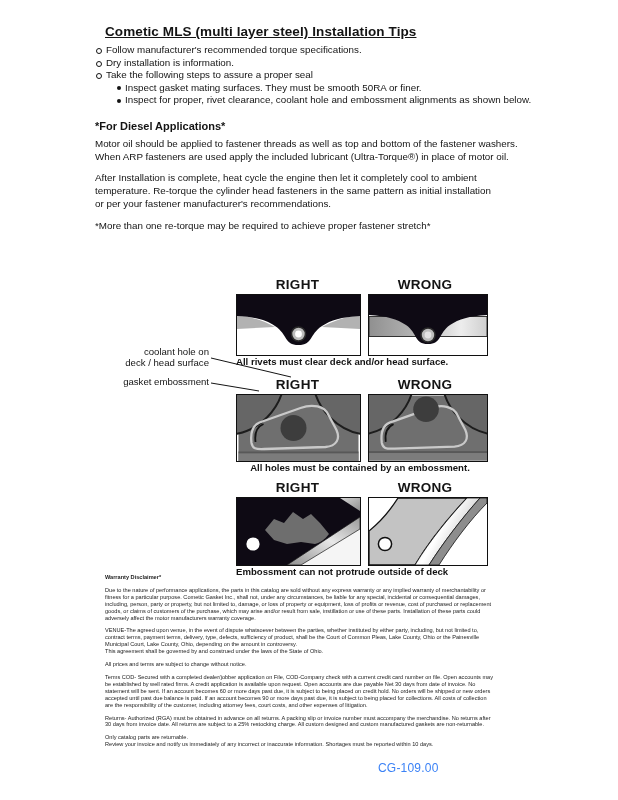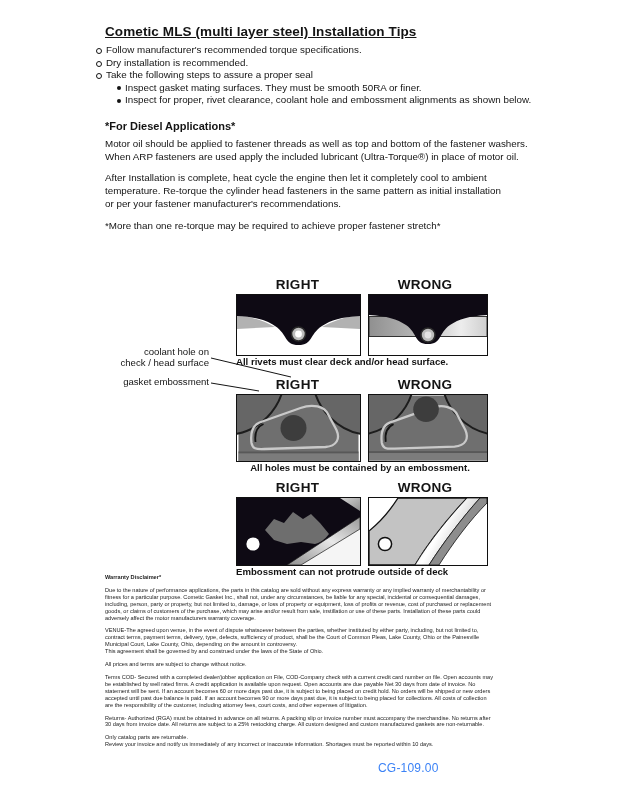--- a/index.html
+++ b/index.html
@@ -14,21 +14,21 @@
     letter-spacing:.1px;white-space:nowrap;
   }
   
   .tips{position:absolute;left:96px;top:44px;width:440px;font-size:9.8px;line-height:12.6px;}
   .tip-row{display:flex;align-items:flex-start;white-space:nowrap;}
   .tip-row.sub{padding-left:21px;}
   .mk{flex:0 0 auto;width:4px;height:4px;border-radius:50%;margin:4px 4px 0 0;}
   .mk.open{border:1px solid #141414;}
   .mk.fill{background:#141414;margin-top:4.5px;}
   
-  .diesel{position:absolute;left:105px;top:120px;width:430px;font-size:9.8px;line-height:12.8px;}
+  .diesel{position:absolute;left:95px;top:120px;width:430px;font-size:9.8px;line-height:12.8px;}
   .diesel h2{font-size:11px;font-weight:bold;margin:0 0 5px 0;}
   .diesel .para{margin:0 0 9px 0;}
   .diesel .para div{white-space:nowrap;}
   
   .diag{position:absolute;left:236px;width:248px;}
   .dlabels{display:flex;gap:7px;margin-top:48px;}
   .dlabel{font-size:13.5px;font-weight:bold;text-align:center;letter-spacing:.3px;}
   .dlabel.l{width:123px;} .dlabel.r{width:118px;}
   .dpanels{display:flex;gap:7px;margin-top:2px;}
   .panel{border:1.7px solid #101010;background:#ffffff;font-size:0;line-height:0;}
@@ -56,21 +56,21 @@
 
   <div class="doc-title">Cometic MLS (multi layer steel) Installation Tips</div>
 
   <div class="tips">
     <div class="tip-row">
       <span class="mk open"></span>
       <span>Follow manufacturer's recommended torque specifications.</span>
     </div>
     <div class="tip-row">
       <span class="mk open"></span>
-      <span>Dry installation is recommended.</span>
+      <span>Dry installation is information.</span>
     </div>
     <div class="tip-row">
       <span class="mk open"></span>
       <span>Take the following steps to assure a proper seal</span>
     </div>
     <div class="tip-row sub">
       <span class="mk fill"></span>
       <span>Inspect gasket mating surfaces.  They must be smooth 50RA or finer.</span>
     </div>
     <div class="tip-row sub">
@@ -158,21 +158,21 @@
           <circle cx="58" cy="14" r="13" fill="#3d3d3d"></circle>
         </svg>
       </div>
     </div>
     <div class="dcaption center">All holes must be contained by an embossment.</div>
   </div>
 
   <div class="callouts" style="top:347px;">
     <div class="callout-lines">
         <div>coolant hole on</div>
-        <div>check / head surface</div>
+        <div>deck / head surface</div>
       </div>
   </div>
   <div class="callouts" style="top:377px;">
     <div>gasket embossment</div>
   </div>
   <svg class="leader-svg" width="90" height="44" viewBox="0 0 90 44">
     <line x1="4" y1="6" x2="84" y2="25" stroke="#141414" stroke-width="1"></line>
     <line x1="4" y1="31" x2="52" y2="39" stroke="#141414" stroke-width="1"></line>
   </svg>
 

